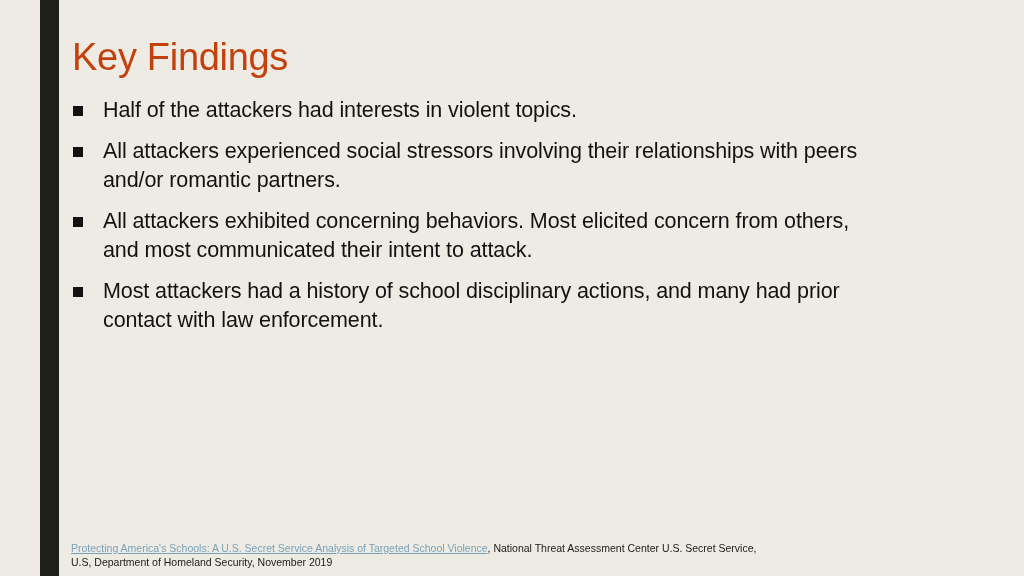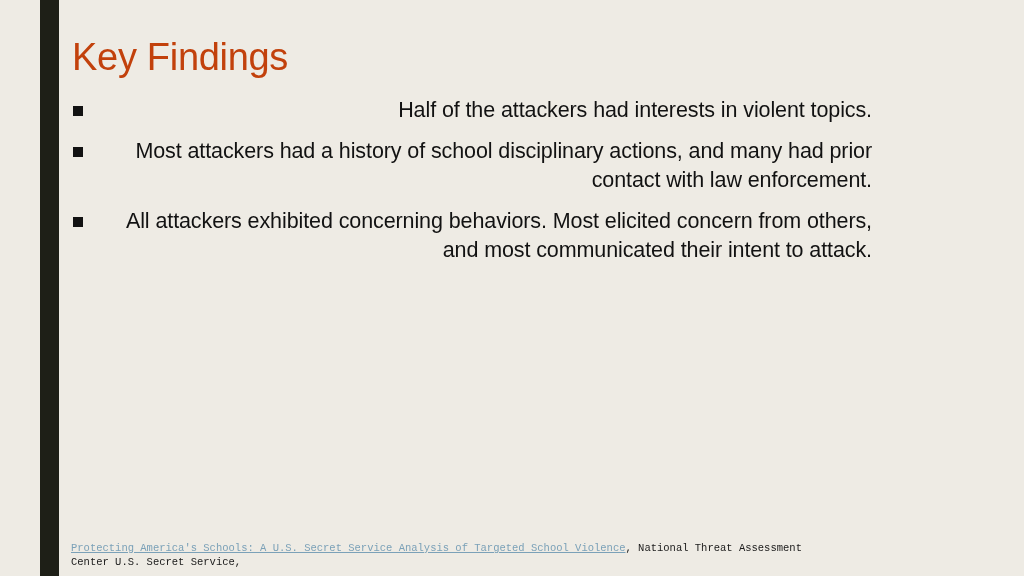--- a/index.html
+++ b/index.html
@@ -34,21 +34,20 @@
       line-height: 46px;
     }
     .bullets {
       position: absolute;
       left: 72px;
       top: 96px;
       width: 800px;
       margin: 0;
       padding: 0;
       list-style: none;
-      text-align: right;
     }
     .bullet {
       position: relative;
       padding-left: 31px;
       font-size: 21.5px;
       line-height: 29px;
       color: #121212;
       margin-bottom: 12px;
       letter-spacing: -0.1px;
     }
@@ -61,21 +60,20 @@
       background: #121212;
     }
     .footer {
       position: absolute;
       left: 71px;
       top: 541px;
       width: 760px;
       font-size: 10.5px;
       line-height: 14px;
       color: #1a1a1a;
-      font-family: Liberation Mono, monospace;
     }
     .footer-link {
       color: #7ba1b8;
       text-decoration: underline;
       cursor: pointer;
     }
   </style>
 </head>
 <body>
 
@@ -83,26 +81,31 @@
 
 <h1 class="title">Key Findings</h1>
 
 <ul class="bullets">
   <li class="bullet">
     <span class="bullet-marker"></span>
     <span>Half of the attackers had interests in violent topics.</span>
   </li>
   <li class="bullet">
     <span class="bullet-marker"></span>
+    <span>All attackers experienced social stressors involving their relationships with peers and/or romantic partners.</span>
+  </li>
+  <li class="bullet">
+    <span class="bullet-marker"></span>
+  </li>
+  <li class="bullet">
+    <span class="bullet-marker"></span>
+    <span>All attackers exhibited concerning behaviors. Most elicited concern from others, and most communicated their intent to attack.</span>
   </li>
   <li class="bullet">
     <span class="bullet-marker"></span>
     <span>Most attackers had a history of school disciplinary actions, and many had prior contact with law enforcement.</span>
   </li>
-  <li class="bullet">
-    <span class="bullet-marker"></span>
-    <span>All attackers exhibited concerning behaviors. Most elicited concern from others, and most communicated their intent to attack.</span>
-  </li>
 </ul>
 
 <div class="footer">
   <a class="footer-link">Protecting America's Schools: A U.S. Secret Service Analysis of Targeted School Violence</a><span>, National Threat Assessment Center U.S. Secret Service,</span><br>
+  <span>U.S, Department of Homeland Security, November 2019</span>
 </div>
 
 </body></html>

